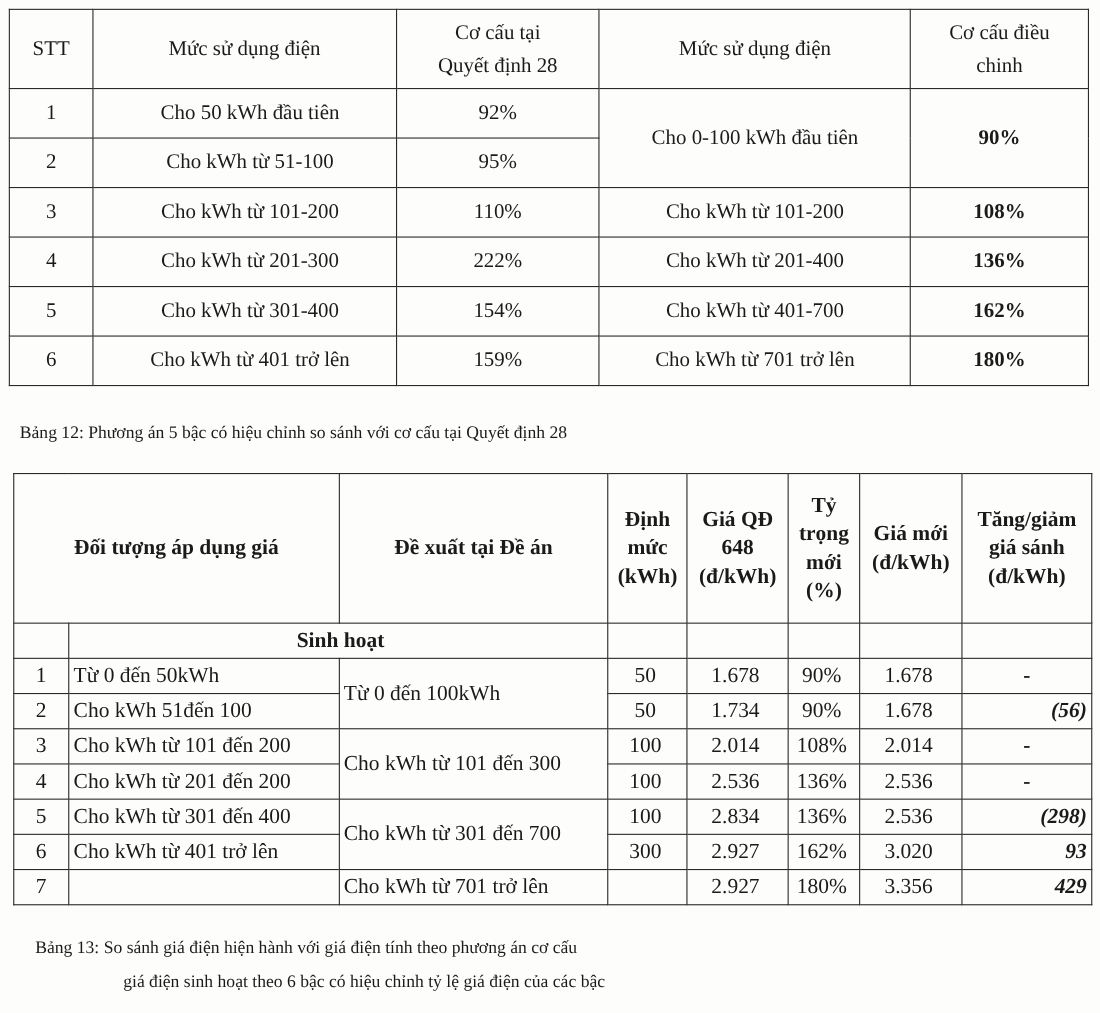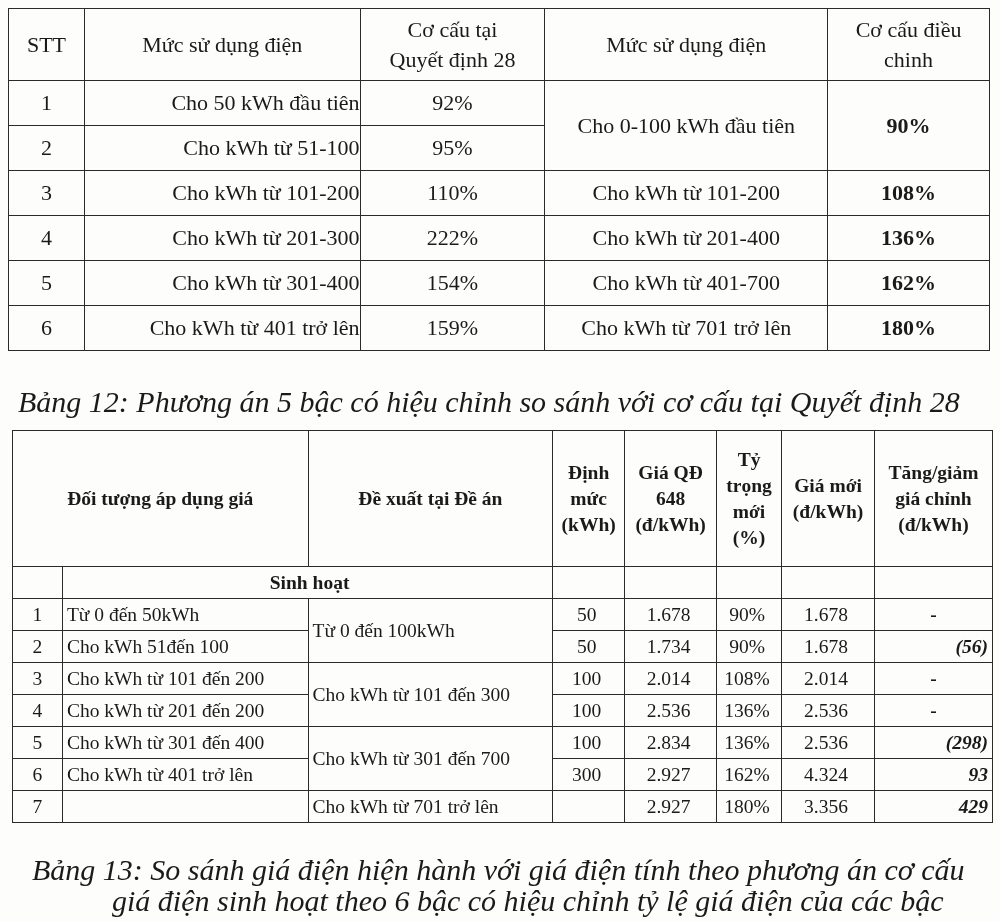--- a/index.html
+++ b/index.html
@@ -1,26 +1,26 @@
 <!DOCTYPE html>
 <html><head>
 <meta charset="utf-8">
 <style>
   html, body { margin: 0; padding: 0; background: #fdfdfb; }
   body { width: 1000px; height: 921px; position: relative; overflow: hidden;
          font-family: "Liberation Serif", "DejaVu Serif", serif; color: #1a1a1a; }
   table { border-collapse: collapse; position: absolute; }
   td, th { border: 1.6px solid #2a2a2a; padding: 0; }
-  #t12 { left: 8px; top: 8px; width: 982px; font-size: 22px; }
+  #t12 { left: 8px; top: 8px; width: 982px; font-size: 19px; }
   #t12 th { font-weight: normal; text-align: center; line-height: 30px; }
   #t12 td { height: 44px; }
   #t12 .c { text-align: center; }
-  #t12 .l { text-align: right; padding-left: 10px; }
+  #t12 .l { text-align: center; padding-left: 10px; }
   #t12 .b { font-weight: bold; text-align: center; }
-  .cap { position: absolute; font-style: italic; font-size: 30px; white-space: nowrap; }
+  .cap { position: absolute; font-size: 16px; white-space: nowrap; }
   #cap12 { left: 18px; top: 385px; }
   #t13 { left: 12px; top: 430px; width: 981px; font-size: 19.5px; }
   #t13 th { font-weight: bold; text-align: center; line-height: 26px; }
   #t13 td { height: 31px; line-height: 24px; }
   #t13 .c { text-align: center; }
   #t13 .l { text-align: left; padding-left: 4px; }
   #t13 .r { text-align: center; padding-right: 4px; }
   #t13 .rb { text-align: right; padding-right: 4px; font-weight: bold; font-style: italic; }
   #t13 .cb { text-align: center; font-weight: bold; }
   #t13 .lb { text-align: center; padding-left: 4px; font-weight: bold; }
@@ -103,21 +103,21 @@
       <col style="width:118px">
   </colgroup>
   <tbody>
       <tr style="height:136px">
     <th colspan="2">Đối tượng áp dụng giá</th>
     <th>Đề xuất tại Đề án</th>
     <th><span>Định</span><br><span>mức</span><br><span>(kWh)</span></th>
     <th><span>Giá QĐ</span><br><span>648</span><br><span>(đ/kWh)</span></th>
     <th><span>Tỷ</span><br><span>trọng</span><br><span>mới</span><br><span>(%)</span></th>
     <th><span>Giá mới</span><br><span>(đ/kWh)</span></th>
-    <th><span>Tăng/giảm</span><br><span>giá chỉnh</span><br><span>(đ/kWh)</span></th>
+    <th><span>Tăng/giảm</span><br><span>giá sánh</span><br><span>(đ/kWh)</span></th>
   </tr>
   <tr>
     <td></td>
     <td colspan="2" class="lb">Sinh hoạt</td>
     <td></td>
         <td></td>
         <td></td>
         <td></td>
         <td></td>
   </tr>
@@ -168,21 +168,21 @@
     <td class="r">136%</td>
     <td class="r">2.536</td>
     <td class="rb">(298)</td>
   </tr>
   <tr>
     <td class="c">6</td>
     <td class="l">Cho kWh từ 401 trở lên</td>
     <td class="r">300</td>
     <td class="r">2.927</td>
     <td class="r">162%</td>
-    <td class="r">4.324</td>
+    <td class="r">3.020</td>
     <td class="rb">93</td>
   </tr>
   <tr>
     <td class="c">7</td>
     <td class="l"></td>
     <td class="l">Cho kWh từ 701 trở lên</td>
     <td class="r"></td>
     <td class="r">2.927</td>
     <td class="r">180%</td>
     <td class="r">3.356</td>

